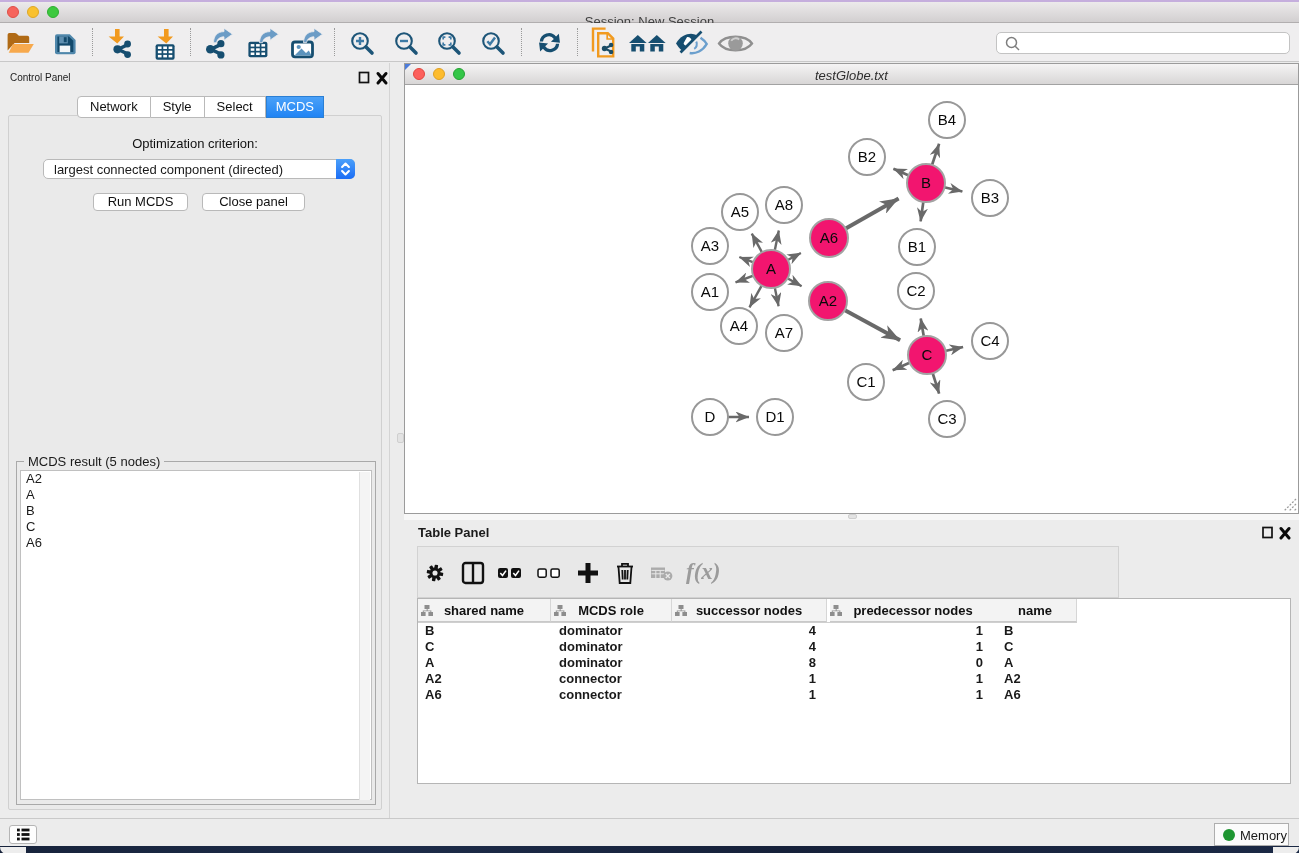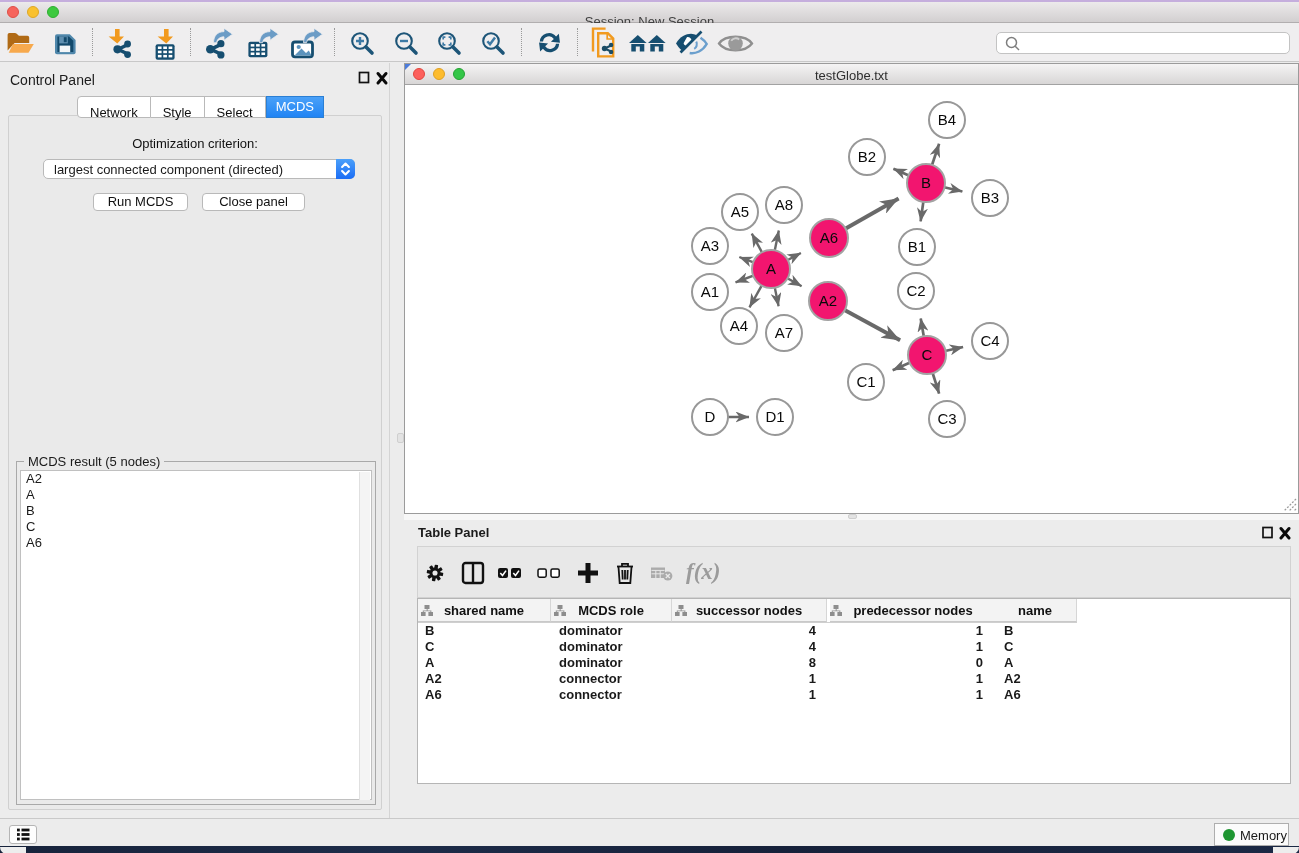--- a/index.html
+++ b/index.html
@@ -8,47 +8,47 @@
 #topstrip{position:absolute;left:0;top:0;width:1299px;height:2px;background:#c5aedd;}
 #titlebar{position:absolute;left:0;top:2px;width:1299px;height:21px;background:linear-gradient(#eceaeb,#d2cfd0);border-bottom:1px solid #b1aeaf;}
 #titlebar .t{position:absolute;width:100%;text-align:center;top:12px;font-size:13px;color:#404040;}
 .tl{position:absolute;width:12px;height:12px;border-radius:50%;top:4px;}
 #toolbar{position:absolute;left:0;top:23px;width:1299px;height:39px;background:#efeeef;border-bottom:1px solid #c8c8c8;}
 .tbsep{position:absolute;top:5px;height:28px;width:0;border-left:1px dotted #9a9a9a;}
 .ticon{position:absolute;top:0;}
 #searchbox{position:absolute;left:996px;top:9px;width:294px;height:22px;background:#fff;border:1px solid #c3c3c3;border-radius:5px;}
 
 #cpanel{position:absolute;left:0;top:63px;width:390px;height:755px;background:#ececec;border-right:1px solid #d4d4d4;}
-#cpanel .hdr{position:absolute;left:10px;top:9px;font-size:14px;color:#1c1c1c;}
+#cpanel .hdr{position:absolute;left:10px;top:9px;font-size:10px;color:#1c1c1c;}
 #cpinner{position:absolute;left:8px;top:52px;width:374px;height:695px;background:#eaeaea;border:1px solid #d0d0d0;border-radius:2px;}
 .tabrow{position:absolute;display:flex;}
-.tab{height:22px;line-height:20px;text-align:center;background:#fff;border:1px solid #b9b9b9;border-left:none;font-size:13px;color:#111;padding:6px 12px;}
+.tab{height:22px;line-height:20px;text-align:center;background:#fff;border:1px solid #b9b9b9;border-left:none;font-size:13px;color:#111;padding:0 12px;}
 .tab.first{border-left:1px solid #b9b9b9;border-radius:4px 0 0 4px;}
 .tab.last{border-radius:0 4px 4px 0;}
 .tab.sel{background:linear-gradient(#4aa1f8,#2084f4);color:#fff;border:1px solid #2a7fd4;}
 #optlabel{position:absolute;left:0;top:73px;width:390px;text-align:center;font-size:13px;color:#111;}
 #dropdown{position:absolute;left:43px;top:96px;width:312px;height:20px;background:#fff;border:1px solid #b9b9b9;border-radius:5px;}
 #dropdown .txt{position:absolute;left:10px;top:2px;font-size:13px;}
 #dropdown .spin{position:absolute;right:-1px;top:-1px;width:19px;height:20px;background:linear-gradient(#4ba0fa,#1b6df5);border-radius:0 5px 5px 0;}
 .btn{position:absolute;height:18px;background:#fff;border:1px solid #b9b9b9;border-radius:4px;text-align:center;font-size:13px;color:#111;line-height:16px;}
 #groupbox{position:absolute;left:16px;top:398px;width:360px;height:344px;border:1px solid #a9a9a9;}
 #grouplabel{position:absolute;left:24px;top:391px;background:#eaeaea;padding:0 4px;font-size:13px;}
 #listbox{position:absolute;left:3px;top:8px;width:352px;height:330px;background:#fff;border:1px solid #c0c0c0;}
 #listbox .item{padding-left:5px;height:16px;line-height:16px;font-size:13px;}
 #listscroll{position:absolute;right:1px;top:1px;width:11px;height:328px;background:#f4f4f4;border-left:1px solid #e0e0e0;}
 
 #netframe{position:absolute;left:404px;top:63px;width:895px;height:451px;background:#fff;border:1px solid #9b9b9b;}
 #nettitle{position:absolute;left:0;top:0;width:100%;height:21px;background:linear-gradient(#f5f4f4,#d8d6d6);border-bottom:1px solid #a2a2a2;}
-#nettitle .t{position:absolute;width:100%;text-align:center;top:4px;font-size:13px;color:#2e2e2e;}
+#nettitle .t{position:absolute;width:100%;text-align:center;top:4px;font-size:13px;color:#2e2e2e;font-style:italic;}
 
 #hdivider{position:absolute;left:404px;top:514px;width:895px;height:6px;background:#f7f7f7;}
 
 #tpanel{position:absolute;left:391px;top:520px;width:908px;height:298px;background:#ececec;font-weight:bold;}
 #tpanel .hdr{position:absolute;left:27px;top:5px;font-size:13px;}
-#ttoolbar{position:absolute;left:26px;top:26px;width:874px;height:52px;background:#e8e8e8;border:1px solid #d2d2d2;padding-left:24px;}
+#ttoolbar{position:absolute;left:26px;top:26px;width:702px;height:52px;background:#e8e8e8;border:1px solid #d2d2d2;padding-left:24px;}
 #ttable{position:absolute;left:26px;top:78px;width:874px;height:186px;background:#fff;border:1px solid #b5b5b5;}
 .th{position:absolute;top:0;height:23px;background:#f3f3f3;border-right:1px solid #d6d6d6;border-bottom:1px solid #c9c9c9;text-align:center;font-size:13px;line-height:23px;color:#111;}
 .trow{position:absolute;height:16px;font-size:13px;line-height:16px;}
 .cell{position:absolute;height:16px;line-height:16px;}
 .num{text-align:right;}
 #ttabs{position:absolute;display:flex;left:282px;top:272px;}  #ttabs .tab{height:19px;line-height:17px;}
 
 #statusbar{position:absolute;left:0;top:818px;width:1299px;height:28px;background:#ececec;border-top:1px solid #c9c9c9;}
 #botstrip{position:absolute;left:0;top:846px;width:1299px;height:7px;background:linear-gradient(90deg,#17233b,#1d2c49 30%,#16213a 60%,#1b2945);}
 #leftbtn{position:absolute;left:9px;top:6px;width:28px;height:19px;background:#fdfdfd;border:1px solid #b5b5b5;border-radius:3px;}

